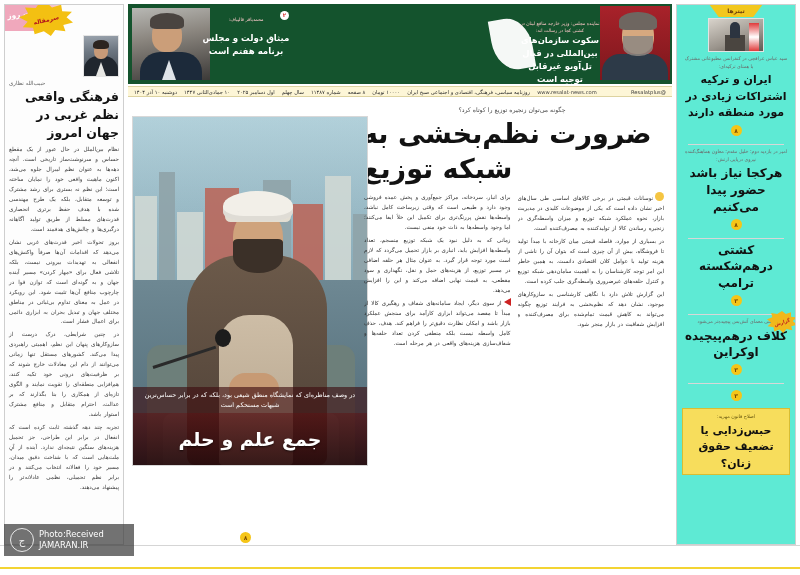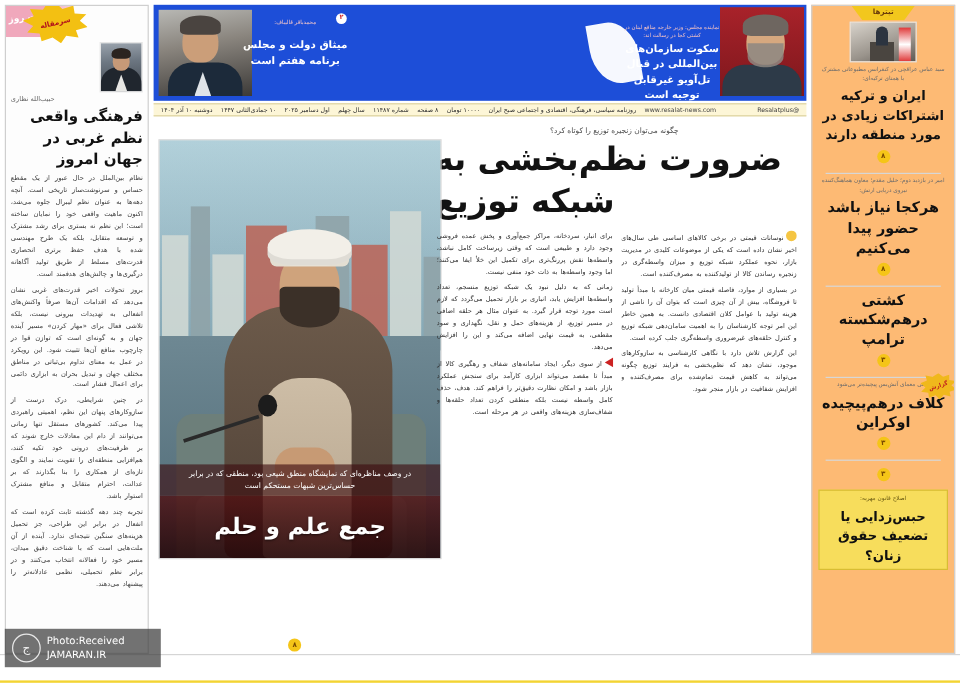--- a/index.html
+++ b/index.html
@@ -108,21 +108,21 @@
     font-size: 5.6px; line-height: 1.78; color: #3b3b3b;
     text-align: justify; margin-bottom: 3px;
     word-spacing: 1px;
   }
 
   
   .masthead {
     position: absolute;
     top: 4px; right: 128px; left: 128px;
     width: 544px; height: 80px;
-    background: #1d4ed8;
+    background: #14532d;
     overflow: hidden;
   }
   .mast-logo {
     position: absolute;
     top: 4px; right: 168px;
     font-size: 54px; font-weight: bold; color: #fff;
     letter-spacing: -2px; line-height: 1;
     font-family: "DejaVu Sans", sans-serif;
   }
   .mast-swirl {
@@ -397,21 +397,21 @@
     background: #f5c518; color: #7a4a00;
     font-size: 6px; font-weight: bold;
     text-align: center; line-height: 11px;
   }
 
   
   .sidebar {
     position: absolute;
     top: 4px; right: 4px;
     width: 120px; bottom: 30px;
-    background: #fdba74;
+    background: #5eead4;
     border: 1px solid #cfcfcf;
     padding: 10px 5px 4px;
     overflow: hidden;
   }
   .sb-tab {
     position: absolute; top: -1px; left: 50%;
     transform: translateX(-50%);
     width: 54px; height: 13px;
     background: #f2c71d;
     clip-path: polygon(0 0, 100% 0, 82% 100%, 18% 100%);
@@ -610,21 +610,21 @@
       <div class="cleric-robe"></div>
       <div class="cleric-inner"></div>
       <div class="cleric-hand"></div>
       <div class="cleric-face"></div>
       <div class="cleric-beard"></div>
       <div class="cleric-turban-band"></div>
       <div class="cleric-turban"></div>
       <div class="mic-stand"></div>
       <div class="mic-head"></div>
 
-      <div class="photo-caption">در وصف مناظره‌ای که نمایشگاه منطق شیعی بود، منطقی که در برابر حساس‌ترین شبهات مستحکم است</div>
+      <div class="photo-caption">در وصف مناظره‌ای که نمایشگاه منطق شیعی بود، بلکه که در برابر حساس‌ترین شبهات مستحکم است</div>
       <div class="photo-banner">
         <span>جمع علم و حلم</span>
       </div>
     </div>
 
     <div class="lead-cols">
       <div class="lead-col">
         <p><span class="drop-emoji"></span><span>نوسانات قیمتی در برخی کالاهای اساسی طی سال‌های اخیر نشان داده است که یکی از موضوعات کلیدی در مدیریت بازار، نحوه عملکرد شبکه توزیع و میزان واسطه‌گری در زنجیره رساندن کالا از تولیدکننده به مصرف‌کننده است.</span></p>
         <p>در بسیاری از موارد، فاصله قیمتی میان کارخانه با مبدأ تولید تا فروشگاه، بیش از آن چیزی است که بتوان آن را ناشی از هزینه تولید با عوامل کلان اقتصادی دانست. به همین خاطر این امر توجه کارشناسان را به اهمیت سامان‌دهی شبکه توزیع و کنترل حلقه‌های غیرضروری واسطه‌گری جلب کرده است.</p>
         <p>این گزارش تلاش دارد با نگاهی کارشناسی به سازوکارهای موجود، نشان دهد که نظم‌بخشی به فرایند توزیع چگونه می‌تواند به کاهش قیمت تمام‌شده برای مصرف‌کننده و افزایش شفافیت در بازار منجر شود.</p>

